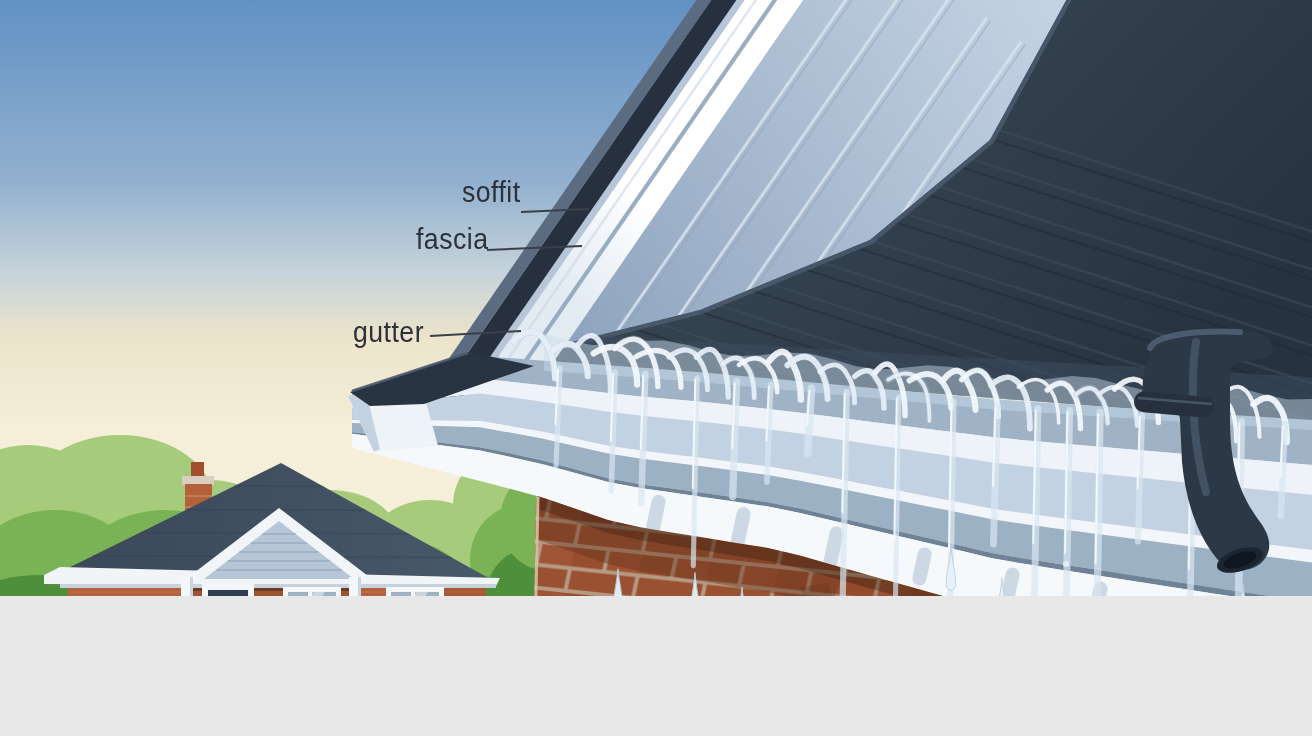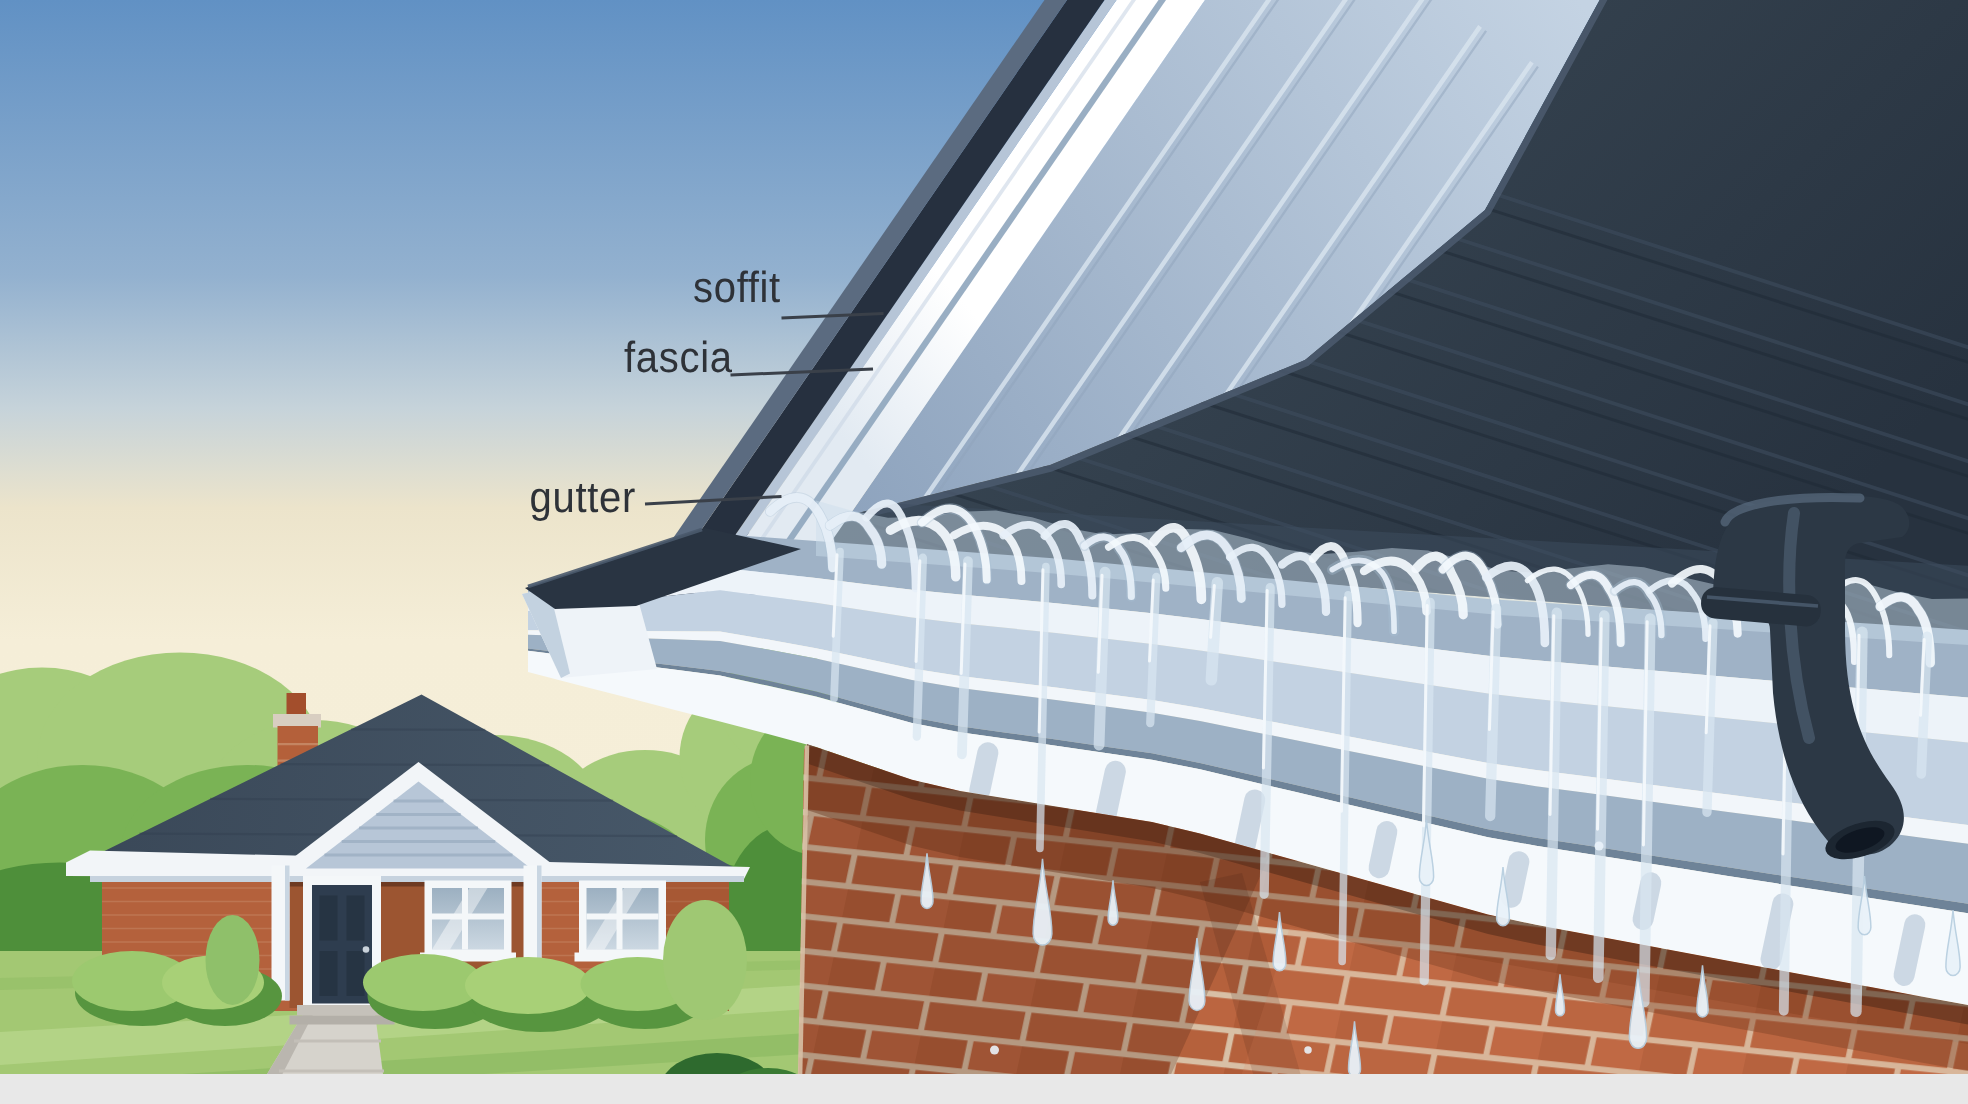--- a/index.html
+++ b/index.html
@@ -1,16 +1,16 @@
 <!DOCTYPE html>
 <html><head>
 <meta charset="utf-8">
 <style>
   html,body{margin:0;padding:0;background:#e8e8e8;}
-  #stage{position:relative;width:1312px;height:716px;overflow:hidden;background:#dfe6ec;
+  #stage{position:relative;width:1312px;height:596px;overflow:hidden;background:#dfe6ec;
          font-family:"Liberation Sans", sans-serif;}
   #art{position:absolute;left:0;top:0;}
   .lbl{position:absolute;font-size:29px;line-height:1;color:var(--label,#2e3238);
        letter-spacing:.5px;transform:scaleX(.92);transform-origin:left top;
        font-family:"Liberation Sans", sans-serif;user-select:none;}
 </style>
 </head>
 <body>
 
 <div id="stage" style="--label: #2e3238;">

